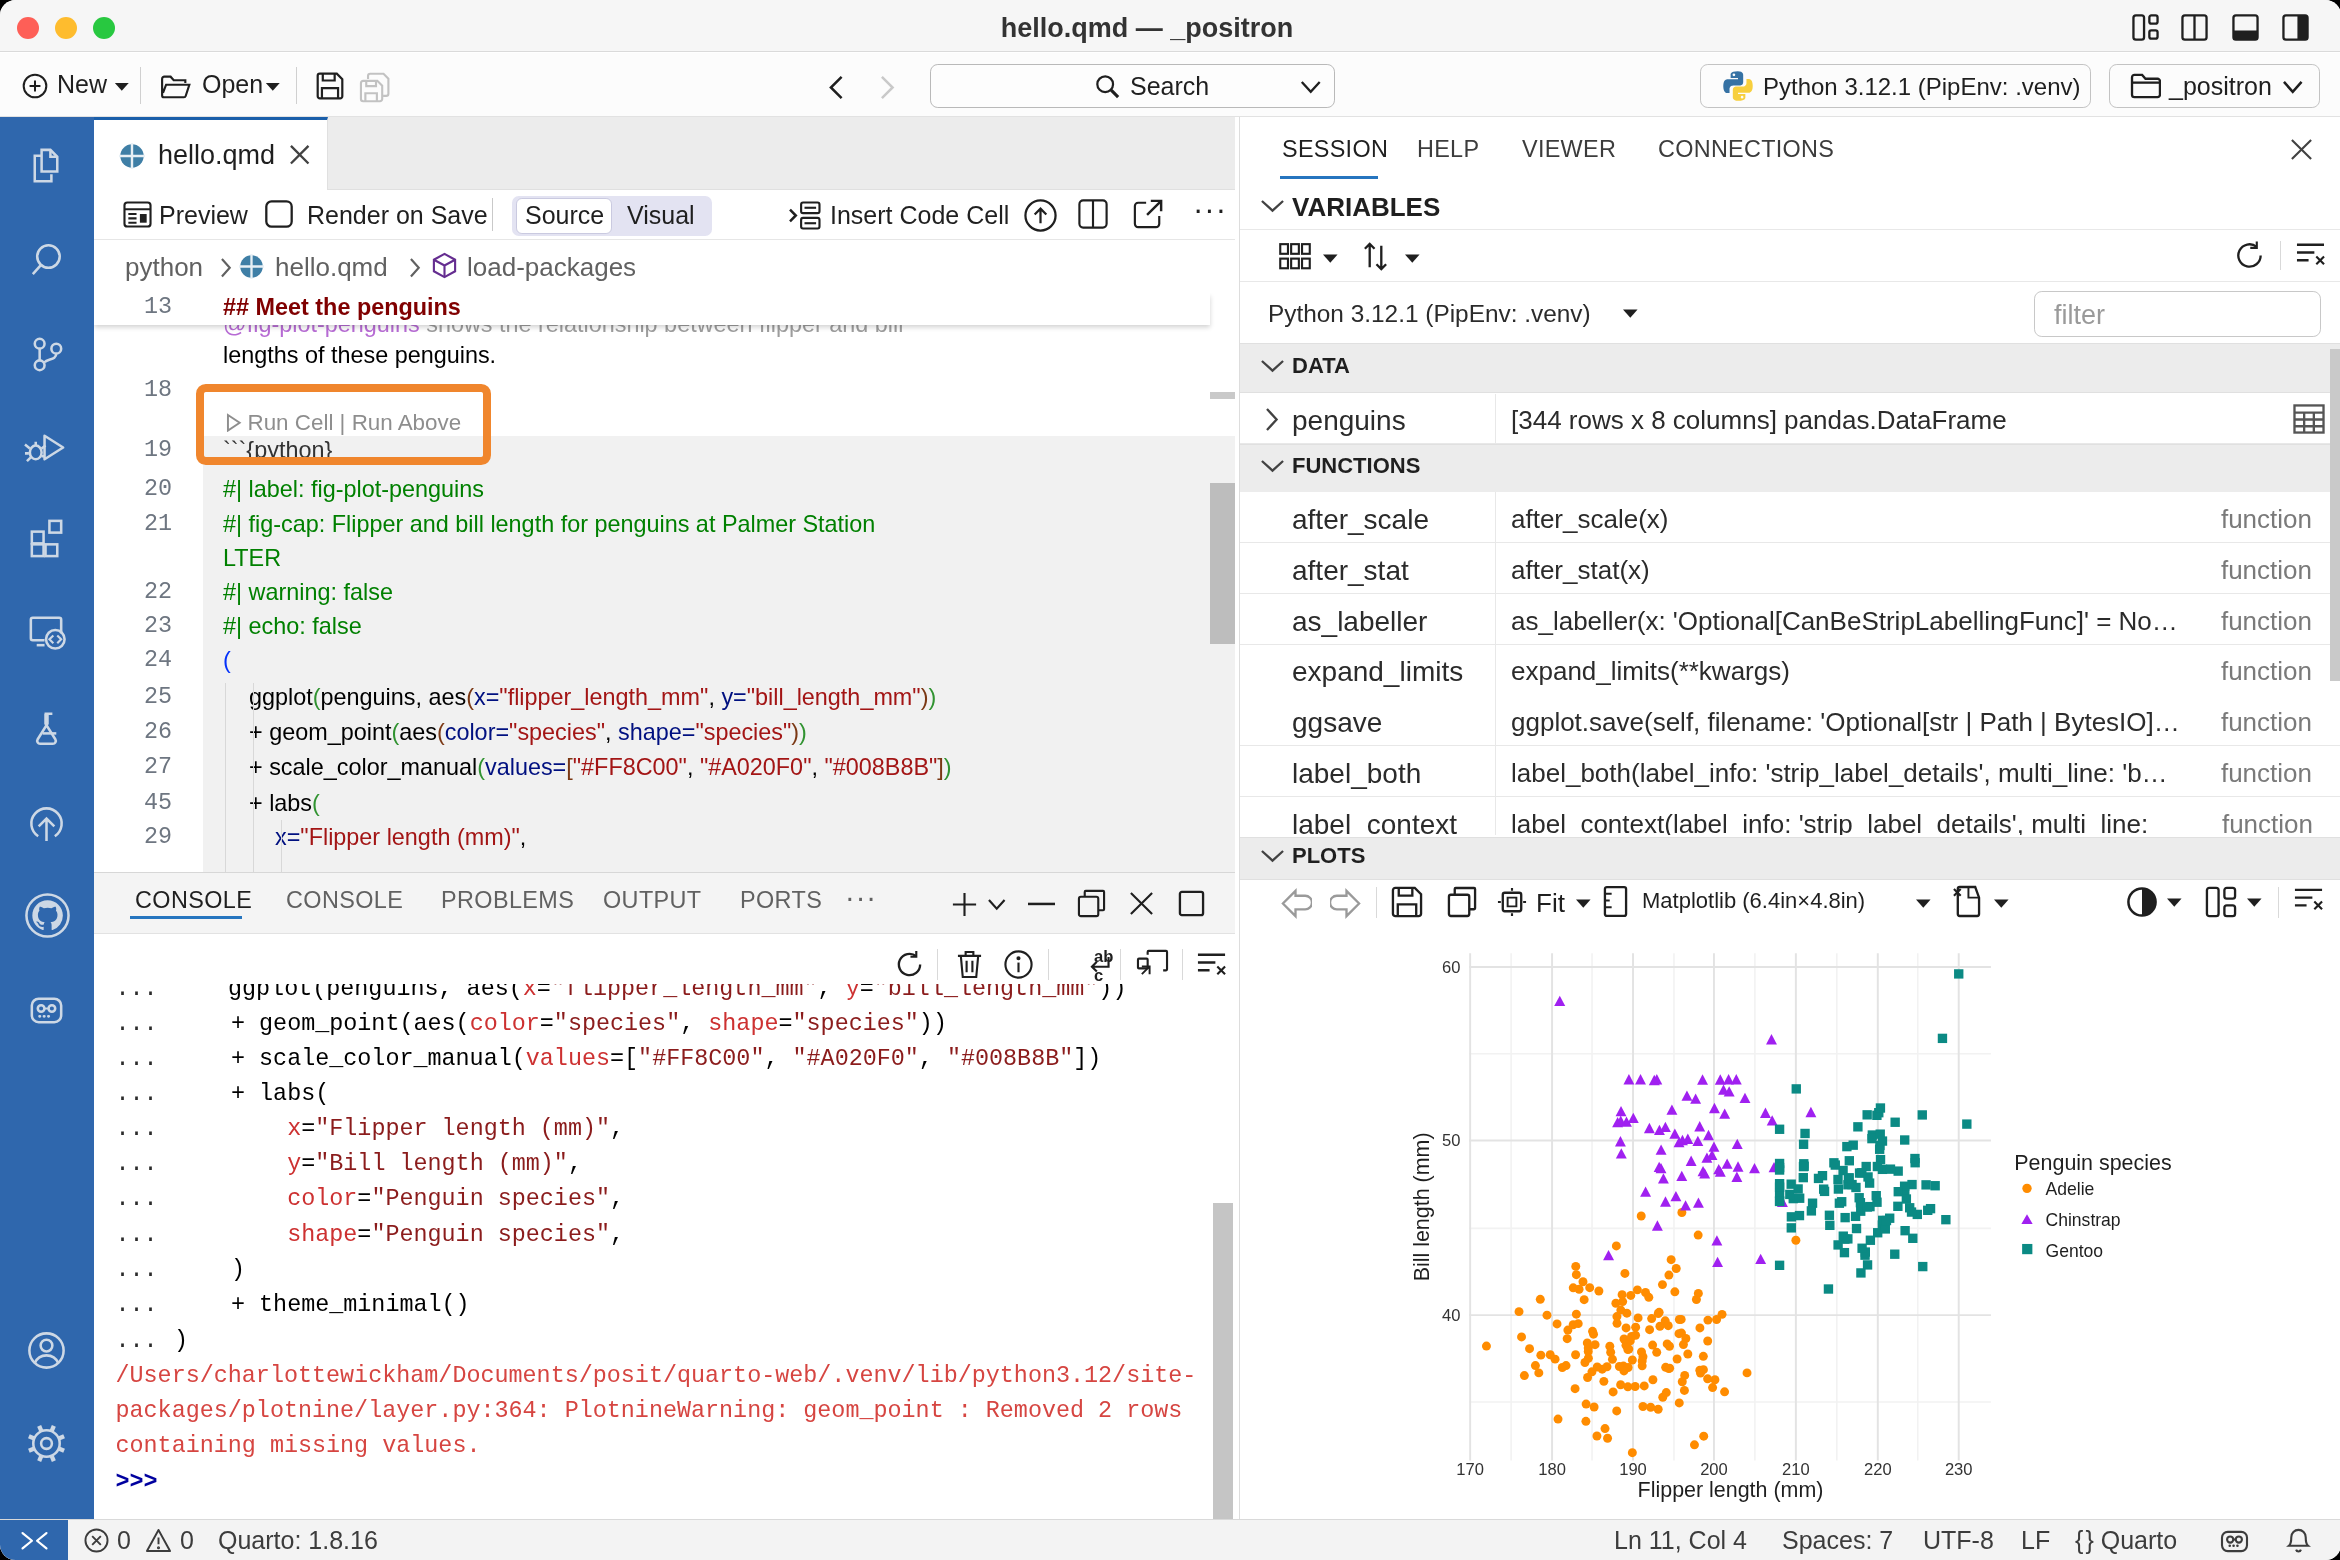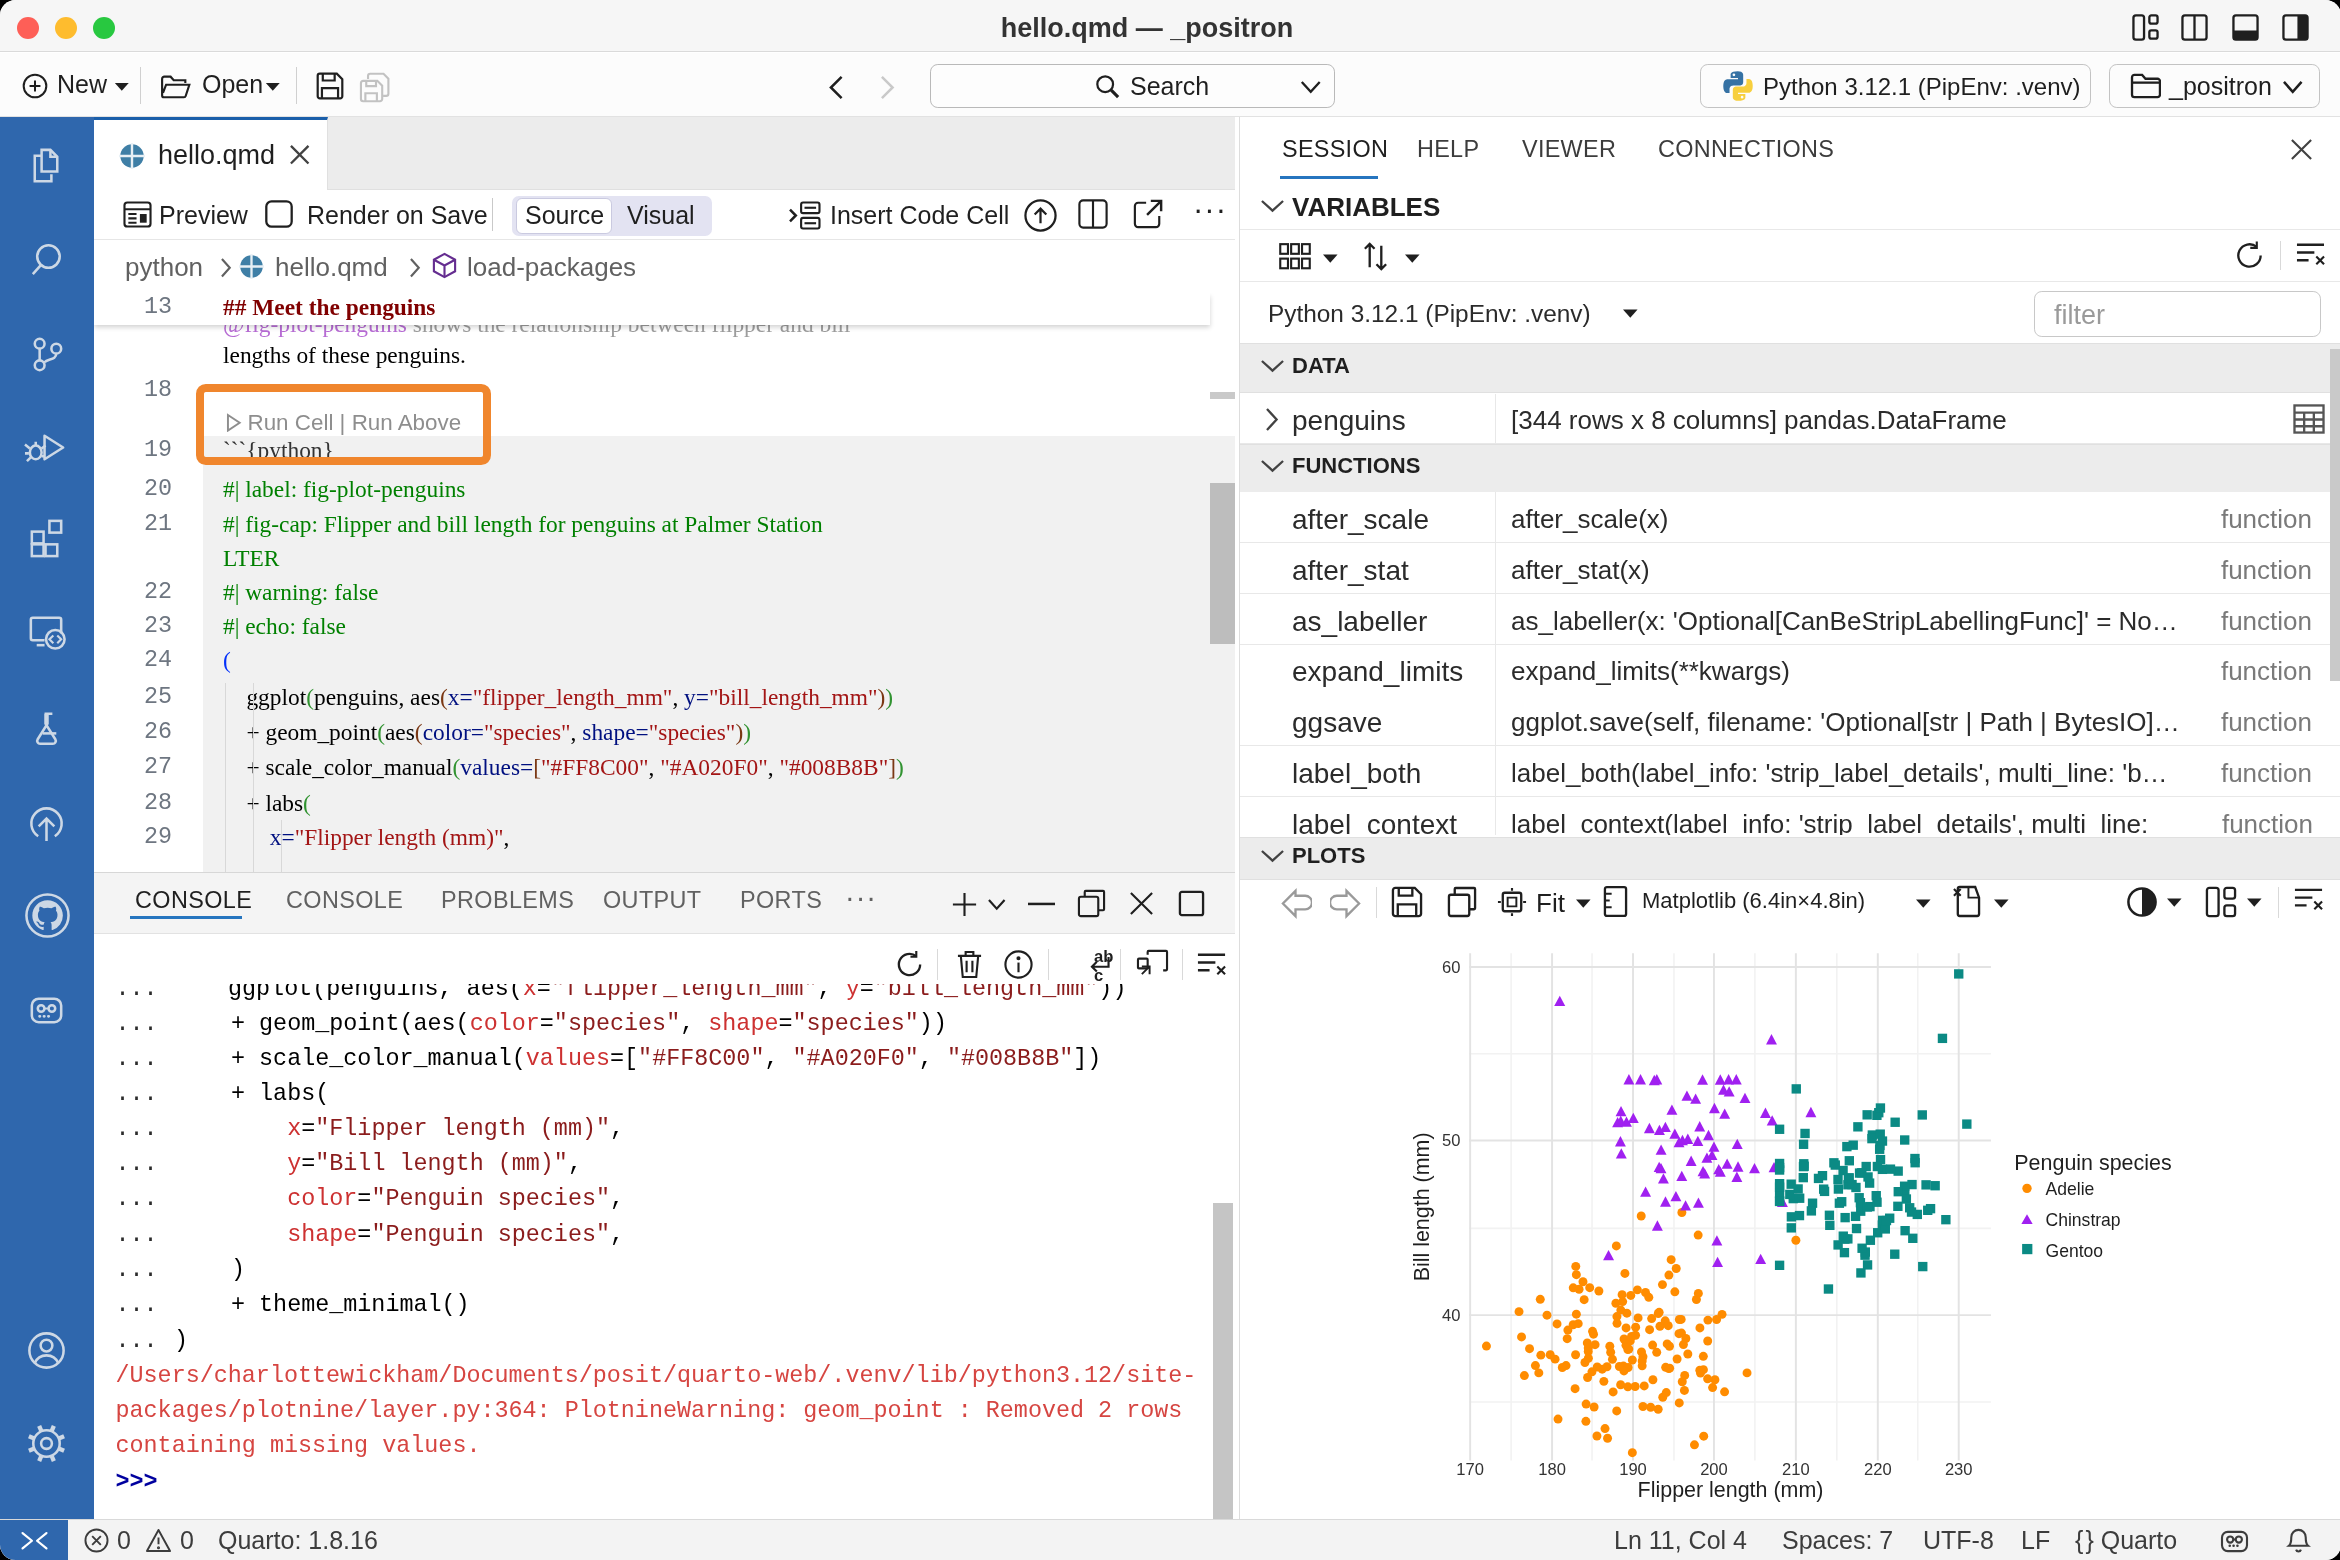--- a/index.html
+++ b/index.html
@@ -18,21 +18,21 @@
 #search{position:absolute;left:930px;top:10.7px;width:405px;height:44px;border:1px solid #b9b9b9;border-radius:7.8px;background:#fdfdfd}
 
 #actbar{position:absolute;left:0;top:117px;width:94px;height:1402px;background:#2f67ad}
 .aicon{position:absolute;left:24.4px}
 
 #tabstrip{position:absolute;left:94px;top:117px;width:1141px;height:73px;background:#ececec}
 #tab1{position:absolute;left:0;top:0;width:234px;height:73px;background:#fff;border-top:3.9px solid #1b5faa;border-right:1px solid #e0e0e0}
 #edtoolbar{position:absolute;left:94px;top:190px;width:1141px;height:50px;background:#fff;border-bottom:1px solid #e6e6e6}
 #breadcrumbs{position:absolute;left:94px;top:240px;width:1141px;height:53px;background:#fff}
 #editor{position:absolute;left:94px;top:293px;width:1141px;height:579px;background:#fff;overflow:hidden}
-.mono{font-family:Liberation Serif, serif;font-size:23.4px;white-space:pre}
+.mono{font-family:Liberation Sans, sans-serif;font-size:23.4px;white-space:pre}
 .eline{position:absolute;height:35px;line-height:35px}
 .lnum{position:absolute;width:78px;text-align:right;color:#6e7681;font-family:"Liberation Mono",monospace;font-size:23.4px;height:35px;line-height:35px}
 #cellbg{position:absolute;left:109px;top:143px;width:1125px;height:436px;background:#f1f1f1}
 #sticky{position:absolute;left:0;top:0;width:1116px;height:32px;background:#fff;box-shadow:0 2.9px 4.9px rgba(0,0,0,0.18)}
 .grn{color:#008000}.mrn{color:#a31515}.nvy{color:#001080}.blu{color:#0431fa}.pgrn{color:#319331}.brn{color:#7b3814}
 
 #console{position:absolute;left:94px;top:872px;width:1141px;height:648px;background:#fff;border-top:1px solid #d7d7d7;overflow:hidden}
 .ptab{position:absolute;top:0;height:47px;line-height:47px;font-size:23.4px;color:#616161;letter-spacing:0.4px}
 .cline{position:absolute;height:35px;line-height:35px;font-family:"Liberation Mono",monospace;font-size:23.4px;white-space:pre}
 .red{color:#cd3131}.dmr{color:#8b1c1c}.sal{color:#d64541}
@@ -321,21 +321,21 @@
     <div class="lnum" style="left:0;top:316px">23</div>
     <div class="eline mono" style="left:129px;top:316px"><span class="grn">#| echo: false</span></div>
     <div class="lnum" style="left:0;top:350px">24</div>
     <div class="eline mono" style="left:129px;top:350px"><span class="blu">(</span></div>
     <div class="lnum" style="left:0;top:387px">25</div>
     <div class="eline mono" style="left:129px;top:387px">    ggplot<span class="pgrn">(</span>penguins, aes<span class="brn">(</span><span class="nvy">x=</span><span class="mrn">"flipper_length_mm"</span>, <span class="nvy">y=</span><span class="mrn">"bill_length_mm"</span><span class="brn">)</span><span class="pgrn">)</span></div>
     <div class="lnum" style="left:0;top:422px">26</div>
     <div class="eline mono" style="left:129px;top:422px">    + geom_point<span class="pgrn">(</span>aes<span class="brn">(</span><span class="nvy">color=</span><span class="mrn">"species"</span>, <span class="nvy">shape=</span><span class="mrn">"species"</span><span class="brn">)</span><span class="pgrn">)</span></div>
     <div class="lnum" style="left:0;top:457px">27</div>
     <div class="eline mono" style="left:129px;top:457px">    + scale_color_manual<span class="pgrn">(</span><span class="nvy">values=</span><span class="brn">[</span><span class="mrn">"#FF8C00"</span>, <span class="mrn">"#A020F0"</span>, <span class="mrn">"#008B8B"</span><span class="brn">]</span><span class="pgrn">)</span></div>
-    <div class="lnum" style="left:0;top:493px">28</div>
+    <div class="lnum" style="left:0;top:493px">45</div>
     <div class="eline mono" style="left:129px;top:493px">    + labs<span class="pgrn">(</span></div>
     <div class="lnum" style="left:0;top:527px">29</div>
     <div class="eline mono" style="left:129px;top:527px">        <span class="nvy">x=</span><span class="mrn">"Flipper length (mm)"</span>,</div>
     <div class="abs" style="left:131px;top:390px;width:1px;height:189px;background:#d8d8d8"></div>
     <div class="abs" style="left:159px;top:390px;width:1px;height:189px;background:#d8d8d8"></div>
     <div class="abs" style="left:187px;top:527px;width:1px;height:53px;background:#d8d8d8"></div>
     <div id="sticky">
         <div class="lnum" style="left:0;top:-2.9px">13</div>
         <div class="eline mono" style="left:129px;top:-2.9px;font-weight:700;color:#800000">## Meet the penguins</div>
       </div>

